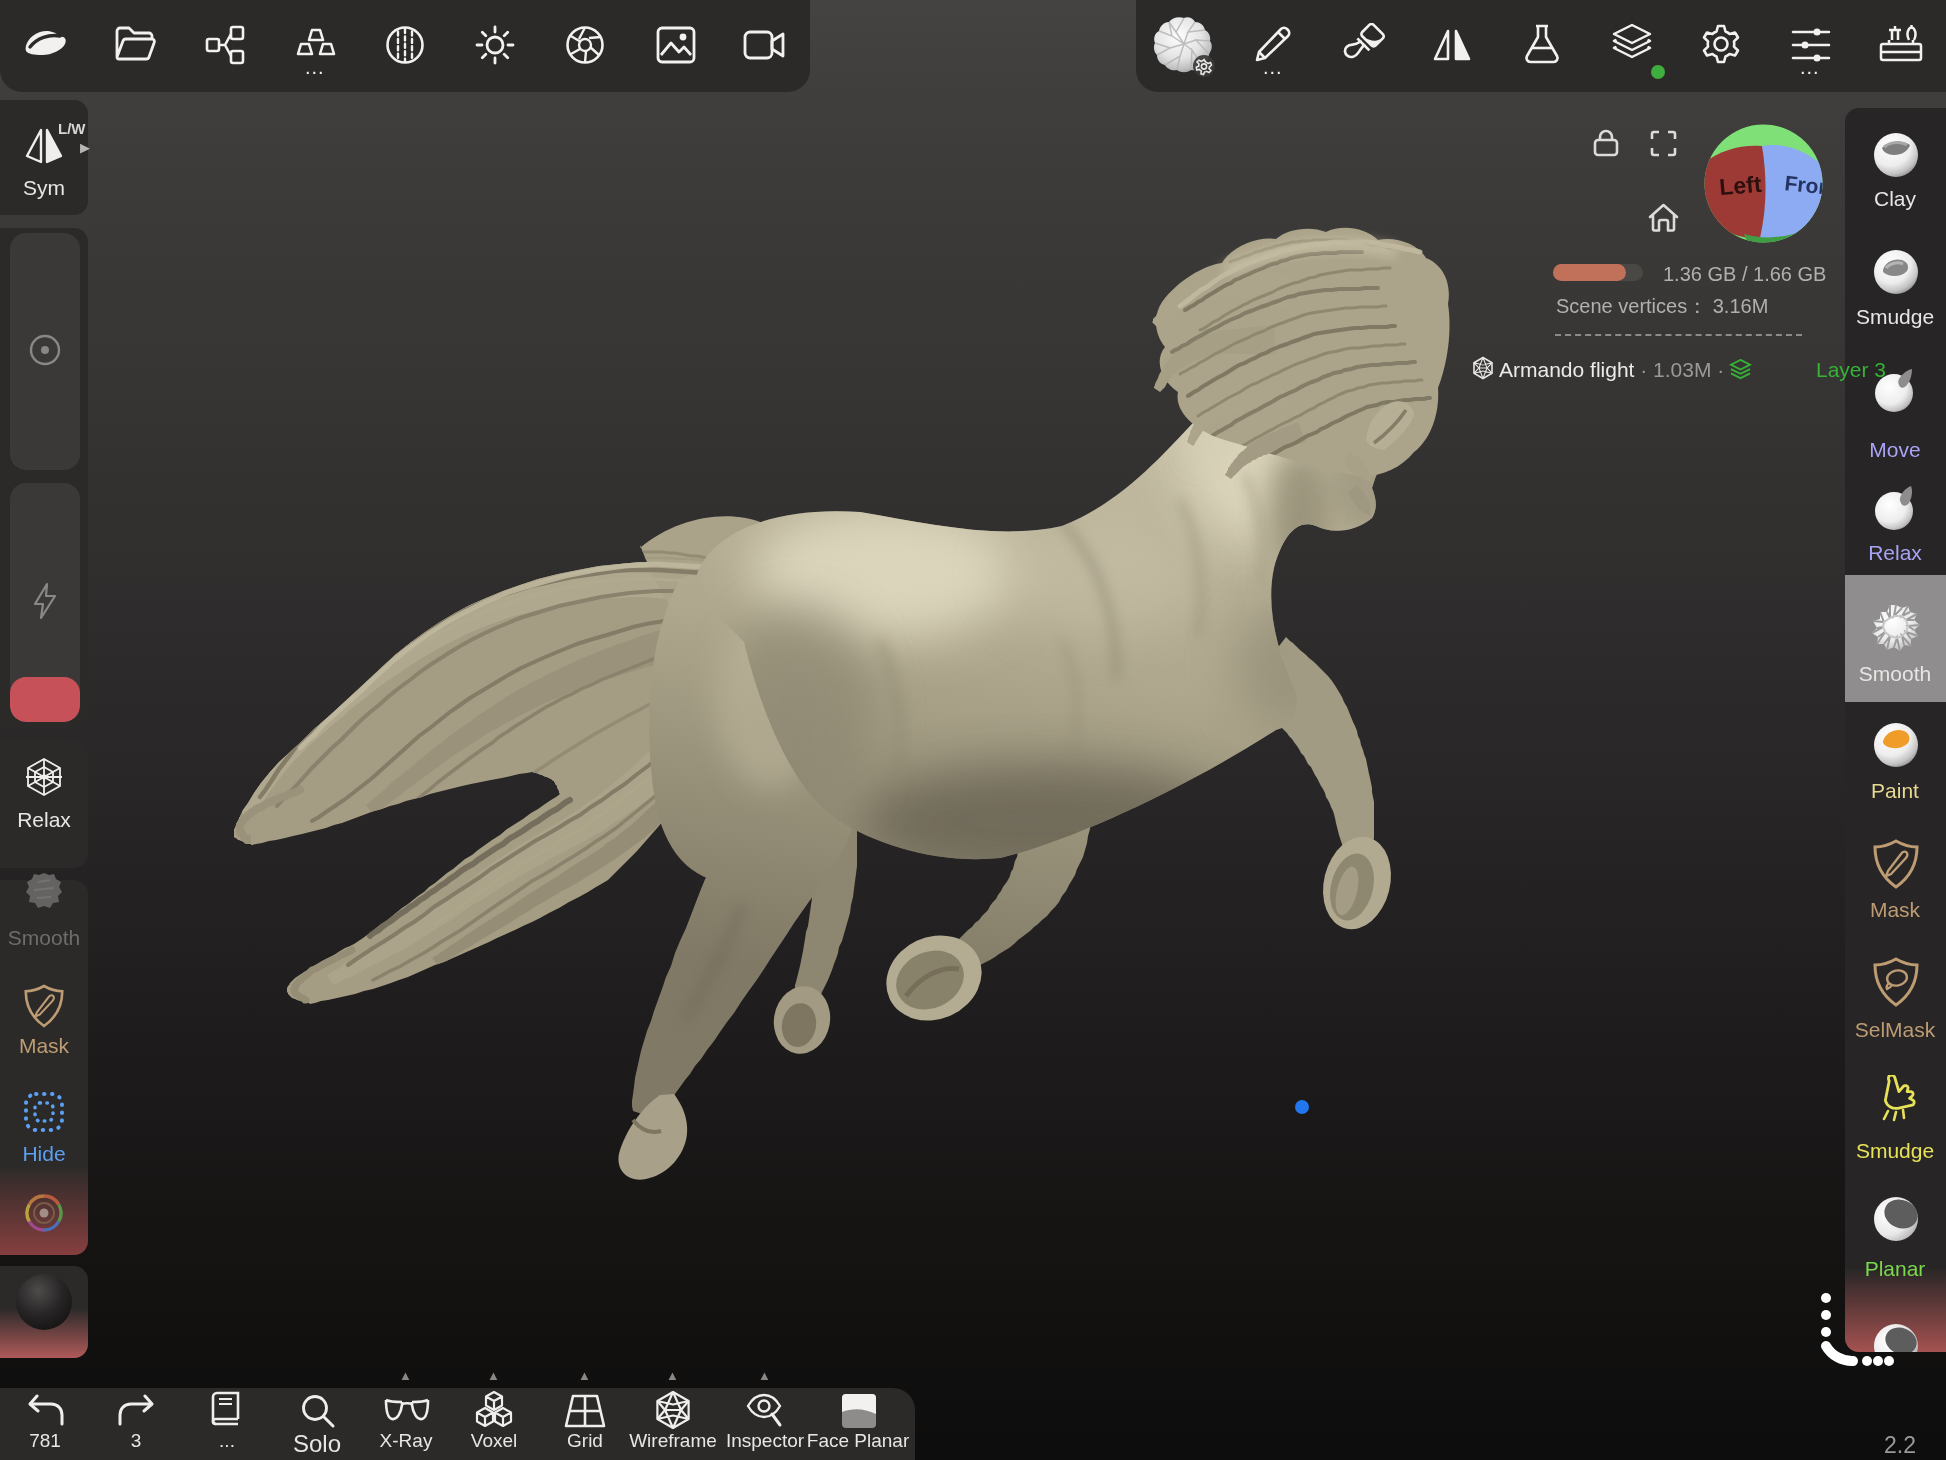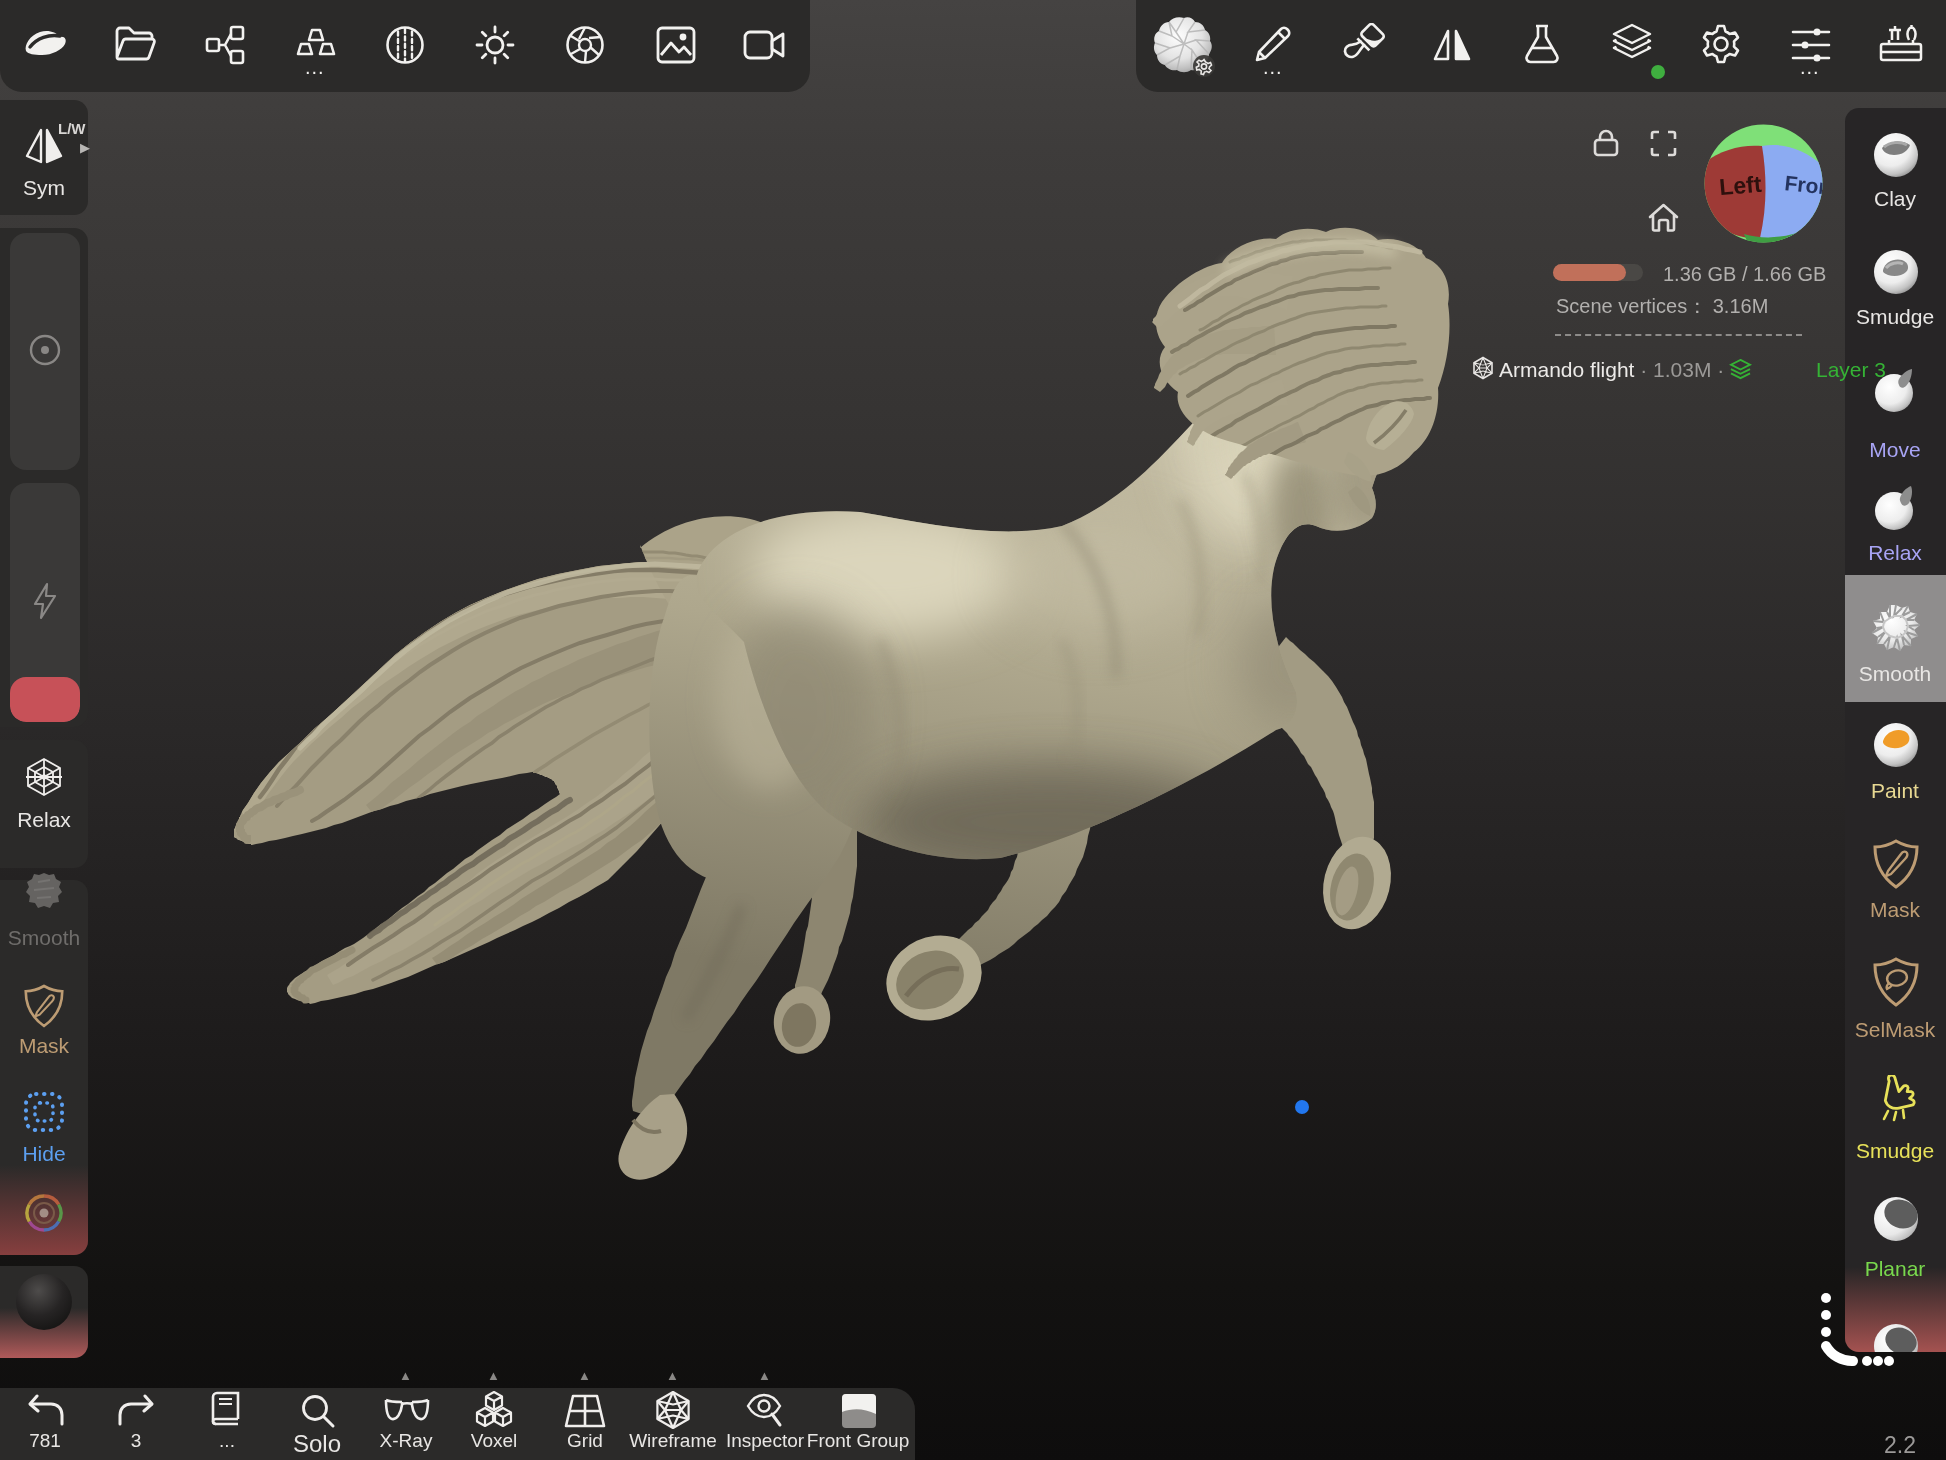--- a/index.html
+++ b/index.html
@@ -403,21 +403,21 @@
     <path d="M3,14 C7,7 13,3 19,3 C25,3 31,7 35,14 C31,21 25,25 19,25 C13,25 7,21 3,14 Z"></path>
     <circle cx="19" cy="14" r="5.5"></circle>
     <path d="M27,22 L35,33" stroke-width="3" stroke-linecap="round"></path>
   </g>
 </svg>
 <div class="lbl" style="left:765px;top:1430px;font-size:19px">Inspector</div>
 <svg class="ic" style="left:840px;top:1392px" width="38" height="38" viewBox="0 0 38 38">
   <path d="M6,2 H32 A4,4 0 0 1 36,6 V32 A4,4 0 0 1 32,36 H6 A4,4 0 0 1 2,32 V6 A4,4 0 0 1 6,2 Z" fill="#8e8c8a"></path>
   <path d="M2,20 C12,16 24,16 36,22 L36,6 A4,4 0 0 0 32,2 H6 A4,4 0 0 0 2,6 Z" fill="#f2f1ef"></path>
 </svg>
-<div class="lbl" style="left:858px;top:1430px;font-size:19px">Front Group</div>
+<div class="lbl" style="left:858px;top:1430px;font-size:19px">Face Planar</div>
 
 <div style="position:absolute;z-index:3;left:399px;top:1368px;color:#8a8886;font-size:13px">▲</div>
 <div style="position:absolute;z-index:3;left:487px;top:1368px;color:#8a8886;font-size:13px">▲</div>
 <div style="position:absolute;z-index:3;left:578px;top:1368px;color:#8a8886;font-size:13px">▲</div>
 <div style="position:absolute;z-index:3;left:666px;top:1368px;color:#8a8886;font-size:13px">▲</div>
 <div style="position:absolute;z-index:3;left:758px;top:1368px;color:#8a8886;font-size:13px">▲</div>
 
 <div class="panel" id="rp" style="left:1845px;top:108px;width:101px;height:1244px;background:#272526;border-radius:14px 0 0 14px;overflow:hidden">
   <div style="position:absolute;left:0;top:467px;width:101px;height:127px;background:#8f8d8d"></div>
   <svg class="ic" style="left:27px;top:23px" width="48" height="48" viewBox="0 0 48 48">

